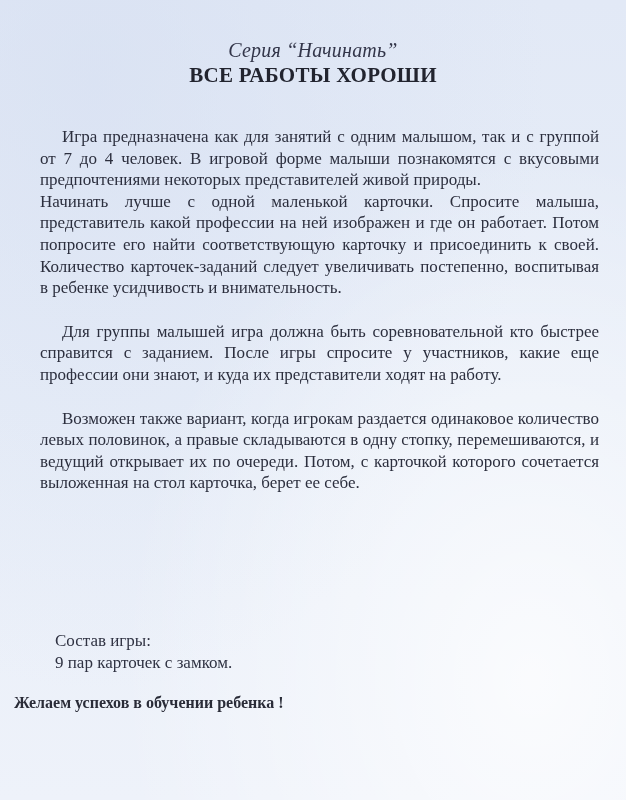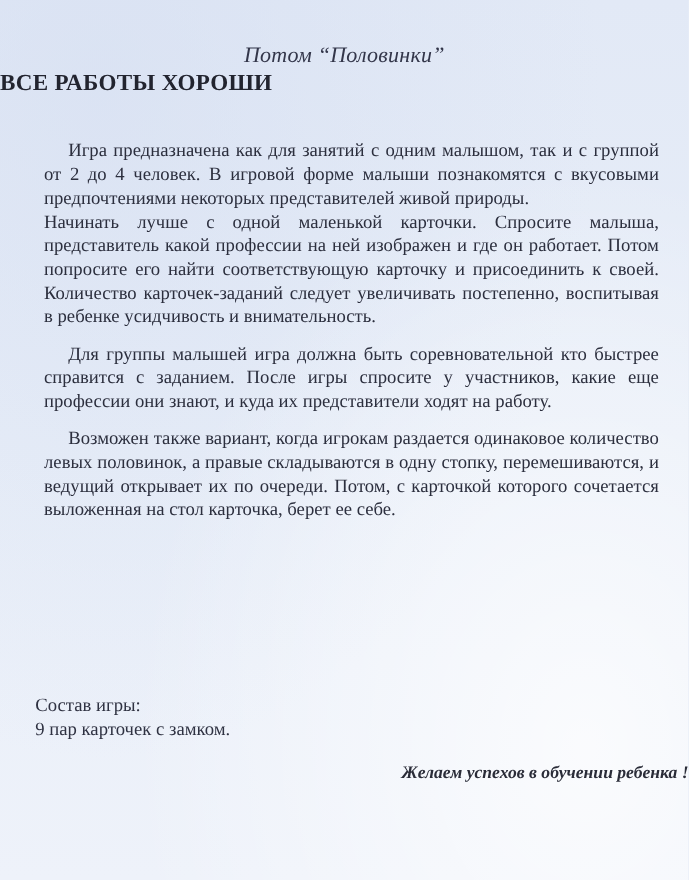--- a/index.html
+++ b/index.html
@@ -33,21 +33,21 @@
       font-size: 20px;
       line-height: 24px;
       color: #33364a;
       letter-spacing: 0.2px;
     }
     .title {
       position: absolute;
       top: 62px;
       left: 0;
       width: 626px;
-      text-align: left;
+      text-align: center;
       font-weight: bold;
       font-size: 21px;
       line-height: 26px;
       color: #22242f;
       letter-spacing: 0.3px;
     }
     .body-text {
       position: absolute;
       top: 126px;
       left: 40px;
@@ -58,56 +58,55 @@
       color: #2c2f3e;
     }
     .body-text p {
       margin: 0;
       text-indent: 22px;
     }
     .body-text p.no-indent {
       text-indent: 0;
     }
     .body-text p.gap {
-      margin-top: 12px;
+      margin-top: 22px;
     }
     .contents {
       position: absolute;
       top: 630px;
-      left: 32px;
+      left: 55px;
       font-size: 17px;
       line-height: 22px;
       color: #2f3242;
     }
     .contents div { margin: 0; }
     .wish {
       position: absolute;
       top: 692px;
       left: 0;
       width: 626px;
-      text-align: right;
-      font-style: italic;
+      text-align: left;
       font-weight: bold;
       font-size: 16px;
       line-height: 22px;
       color: #2a2c38;
       padding-left: 14px;
       box-sizing: border-box;
     }
   </style>
 </head>
 <body>
 
 <div class="sheet">
 
-  <div class="series">Потом “Половинки”</div>
+  <div class="series">Серия “Начинать”</div>
   <div class="title">ВСЕ РАБОТЫ ХОРОШИ</div>
 
   <div class="body-text">
-    <p>Игра предназначена как для занятий с одним малышом, так и с группой от 2 до 4 человек. В игровой форме малыши познакомятся с вкусовыми предпочтениями некоторых представителей живой природы.</p>
+    <p>Игра предназначена как для занятий с одним малышом, так и с группой от 7 до 4 человек. В игровой форме малыши познакомятся с вкусовыми предпочтениями некоторых представителей живой природы.</p>
     <p class="no-indent">Начинать лучше с одной маленькой карточки. Спросите малыша, представитель какой профессии на ней изображен и где он работает. Потом попросите его найти соответствующую карточку и присоединить к своей. Количество карточек-заданий следует увеличивать постепенно, воспитывая в ребенке усидчивость и внимательность.</p>
     <p class="gap">Для группы малышей игра должна быть соревновательной кто быстрее справится с заданием. После игры спросите у участников, какие еще профессии они знают, и куда их представители ходят на работу.</p>
     <p class="gap">Возможен также вариант, когда игрокам раздается одинаковое количество левых половинок, а правые складываются в одну стопку, перемешиваются, и ведущий открывает их по очереди. Потом, с карточкой которого сочетается выложенная на стол карточка, берет ее себе.</p>
   </div>
 
   <div class="contents">
     <div>Состав игры:</div>
     <div>9 пар карточек с замком.</div>
   </div>
 

